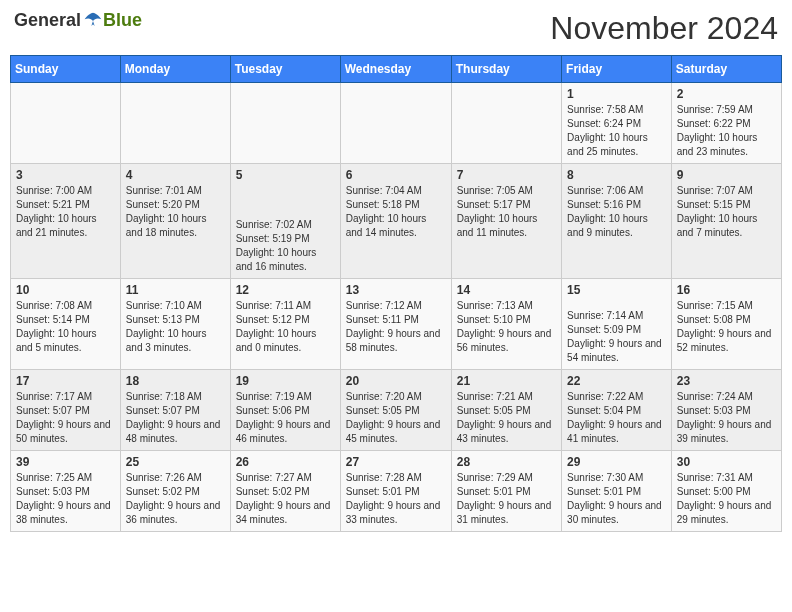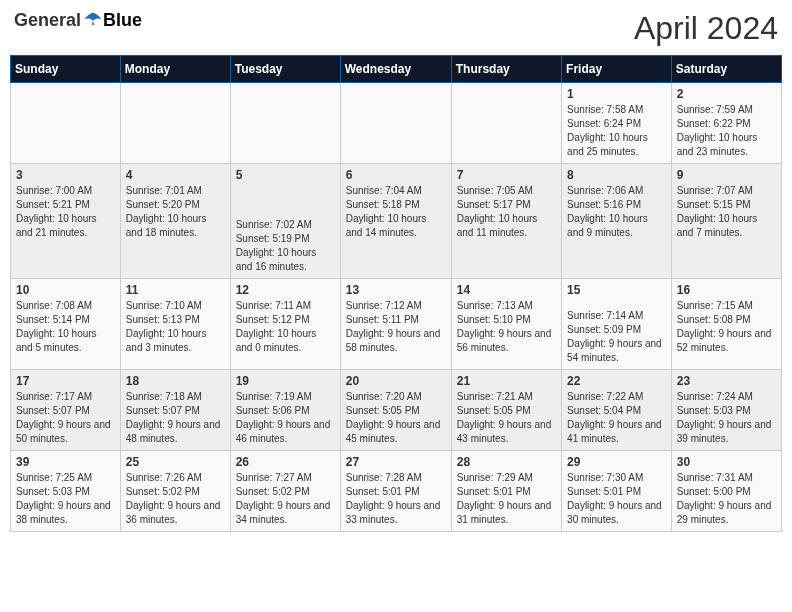--- a/index.html
+++ b/index.html
@@ -22,21 +22,21 @@
       flex-direction: column;
       align-items: flex-start;
     }
     .logo-text {
       display: flex;
       align-items: center;
       font-size: 18px;
       font-weight: bold;
     }
     .logo-general { color: #333; }
-    .logo-blue { color: #000000; }
+    .logo-blue { color: #4d7c0f; }
     .logo-icon {
       width: 20px;
       height: 20px;
       margin-left: 2px;
     }
     .title-block {
       text-align: right;
     }
     .month-title {
       font-size: 32px;
@@ -46,21 +46,21 @@
     .location-title {
       font-size: 14px;
       color: #555;
     }
     .calendar {
       width: 100%;
       border-collapse: collapse;
       border: 1px solid #ccc;
     }
     .calendar thead th {
-      background-color: #0f172a;
+      background-color: #3b82f6;
       color: #fff;
       font-size: 12px;
       font-weight: bold;
       padding: 6px 4px;
       text-align: left;
       border: 1px solid #1a5a9a;
     }
     .calendar tbody tr {
       border: 1px solid #ccc;
     }
@@ -103,21 +103,21 @@
     <div class="logo-text">
       <span class="logo-general">General</span>
       <svg class="logo-icon" viewBox="0 0 24 24">
         <path d="M12 2 C14 2 20 6 22 10 C18 8 14 9 12 12 C10 9 6 8 2 10 C4 6 10 2 12 2Z" fill="#2a6db5"></path>
         <path d="M12 12 L14 18 L12 16 L10 18 Z" fill="#2a6db5"></path>
       </svg>
       <span class="logo-blue">Blue</span>
     </div>
   </div>
   <div class="title-block">
-    <div class="month-title">April 2024</div>
+    <div class="month-title">November 2024</div>
   </div>
 </div>
 
 <table class="calendar">
   <thead>
     <tr>
     <th>Sunday</th>
         <th>Monday</th>
         <th>Tuesday</th>
         <th>Wednesday</th>

